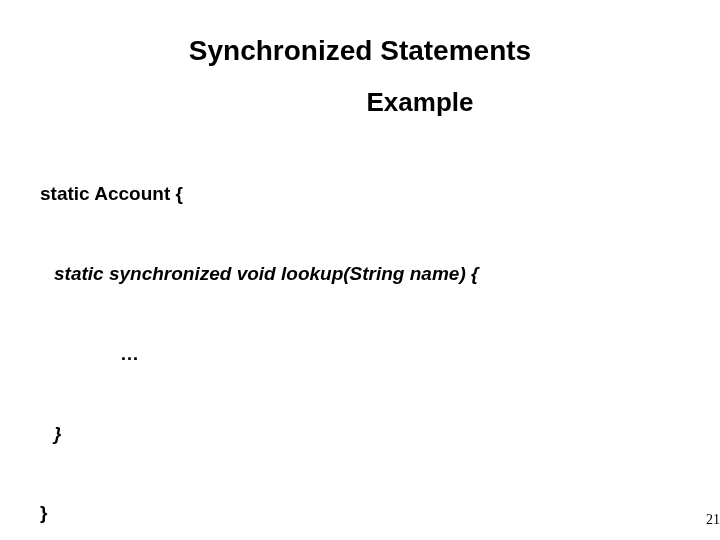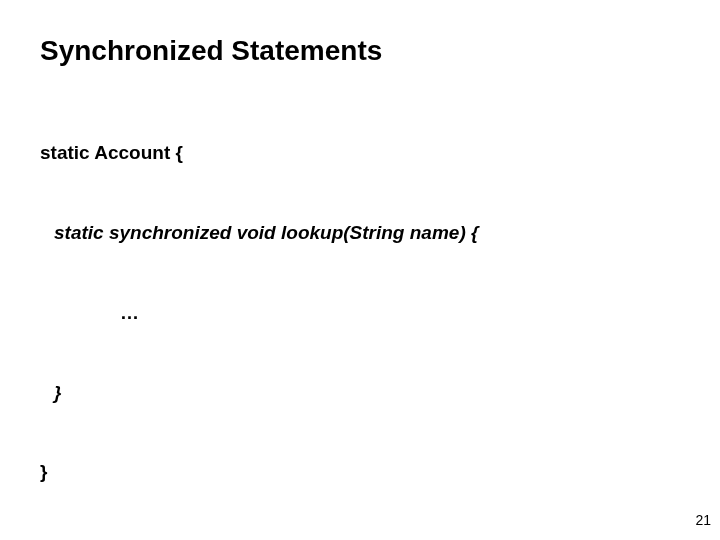--- a/index.html
+++ b/index.html
@@ -18,20 +18,21 @@
     .slide {
       width: 100%;
       height: 100%;
       padding: 30px 40px;
       position: relative;
     }
     .title {
       font-size: 28px;
       font-weight: bold;
       color: #000;
+      text-align: center;
       margin-bottom: 20px;
       margin-top: 5px;
     }
     .subtitle {
       font-size: 26px;
       color: #000;
       text-align: center;
       margin-bottom: 10px;
       margin-left: 120px;
     }
@@ -49,30 +50,32 @@
     .indent1 {
       padding-left: 14px;
       font-style: italic;
     }
     .indent3 {
       padding-left: 80px;
     }
     .page-number {
       position: absolute;
       bottom: 12px;
-      right: 9px;
+      right: 0;
       font-size: 14px;
       color: #000;
+      font-family: Liberation Serif, serif;
     }
   </style>
 </head>
 <body>
 
 <div class="slide">
   <h1 class="title">Synchronized Statements</h1>
+  <h2 class="subtitle">Example</h2>
 
   <div class="code-block">
     <span class="code-line">static Account {</span>
     <span class="code-line indent1">static synchronized void lookup(String name) {</span>
     <span class="code-line indent3">…</span>
     <span class="code-line indent1">}</span>
     <span class="code-line">}</span>
     
     
     

